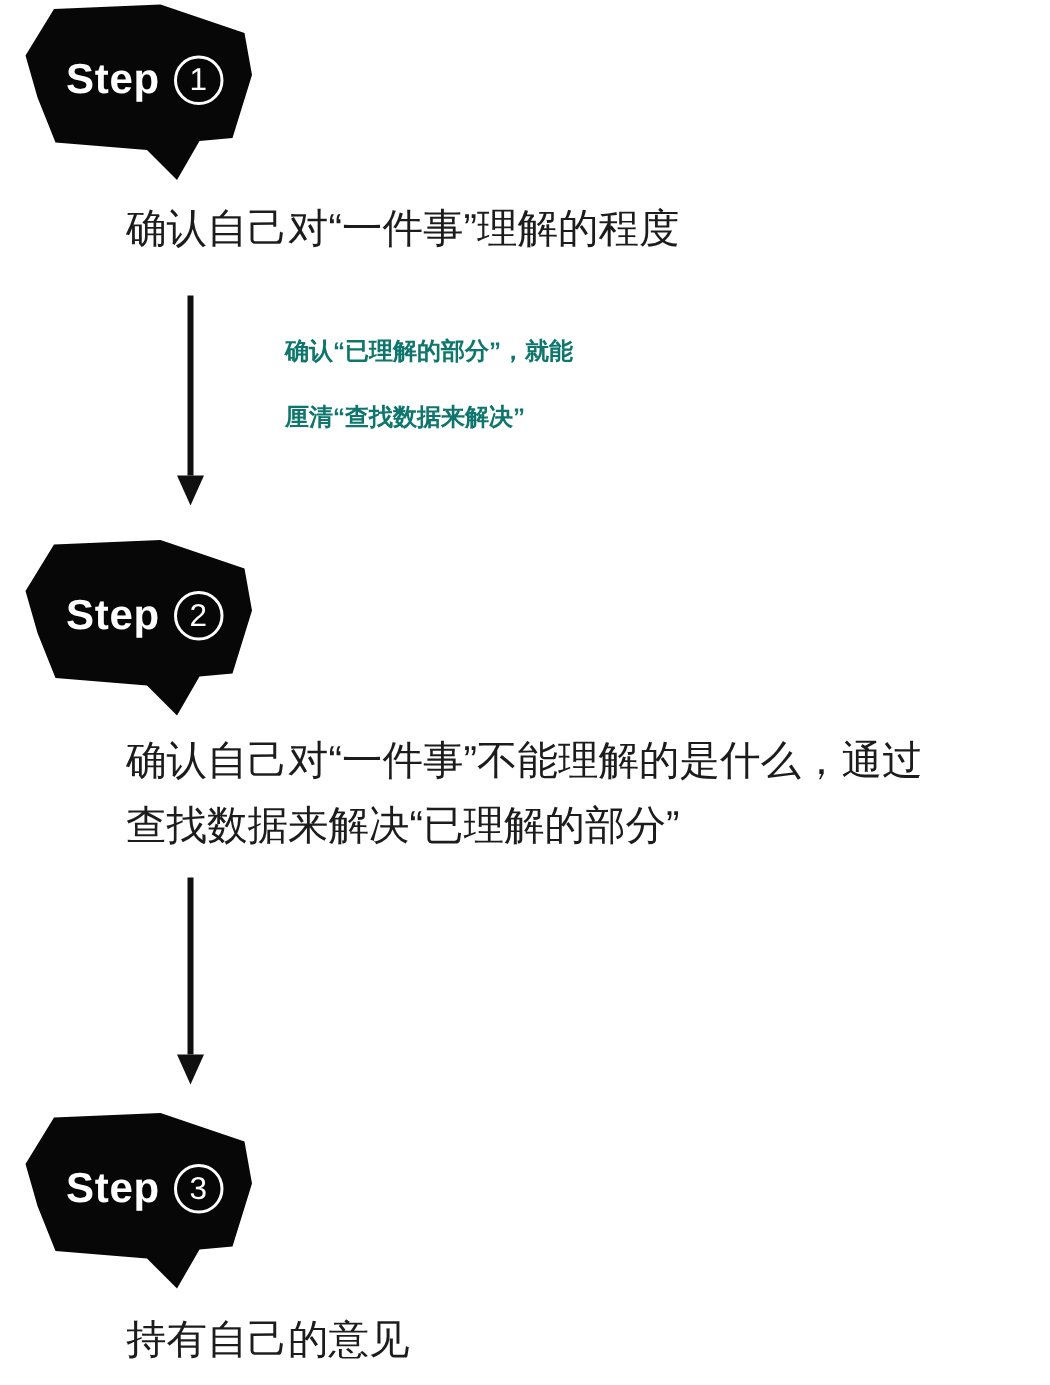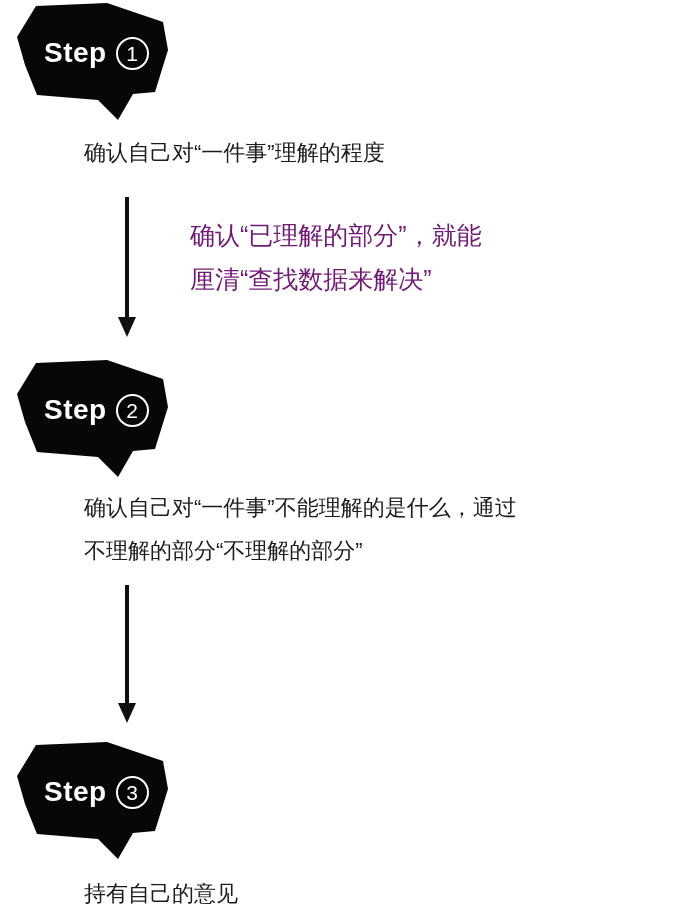--- a/index.html
+++ b/index.html
@@ -62,21 +62,21 @@
   .circle-num .num {
     font-size: 21px;
     line-height: 1;
     font-weight: 400;
   }
   
   .desc {
     position: absolute;
     left: 84px;
     color: #1c1c1c;
-    font-size: 22px;
+    font-size: 27px;
     line-height: 43px;
     white-space: nowrap;
   }
   
   .arrow {
     position: absolute;
     left: 118px;
     width: 18px;
     display: flex;
     flex-direction: column;
@@ -90,24 +90,25 @@
   .arrow-head {
     width: 0;
     height: 0;
     border-left: 9px solid transparent;
     border-right: 9px solid transparent;
     border-top: 20px solid #101010;
   }
   
   .note {
     position: absolute;
-    color: #701a75;
-    font-size: 25px;
+    color: #0f766e;
+    font-size: 16px;
     line-height: 44px;
     white-space: nowrap;
+    font-weight: bold;
   }
   
   #bubble-1 { top: 2px; }
   #desc-1   { top: 131px; }
   #arrow-1  { top: 197px; height: 140px; }
   #note-1   { left: 190px; top: 213px; }
   #bubble-2 { top: 359px; }
   #desc-2   { top: 486px; }
   #arrow-2  { top: 585px; height: 138px; }
   #note-2   { left: 193px; top: 626px; }
@@ -152,21 +153,21 @@
     <div class="bubble-label">
       <span class="step-word">Step</span>
       <span class="circle-num">
           <span class="num">2</span>
         </span>
     </div>
   </div>
 
   <div class="desc" id="desc-2">
     <div>确认自己对“一件事”不能理解的是什么，通过</div>
-    <div>不理解的部分“不理解的部分”</div>
+    <div>查找数据来解决“已理解的部分”</div>
   </div>
 
   <div class="arrow" id="arrow-2">
     <div class="arrow-line"></div>
     <div class="arrow-head"></div>
   </div>
 
 
   <div class="bubble" id="bubble-3">
     <svg class="bubble-shape" viewBox="0 0 153 120" aria-hidden="true">

